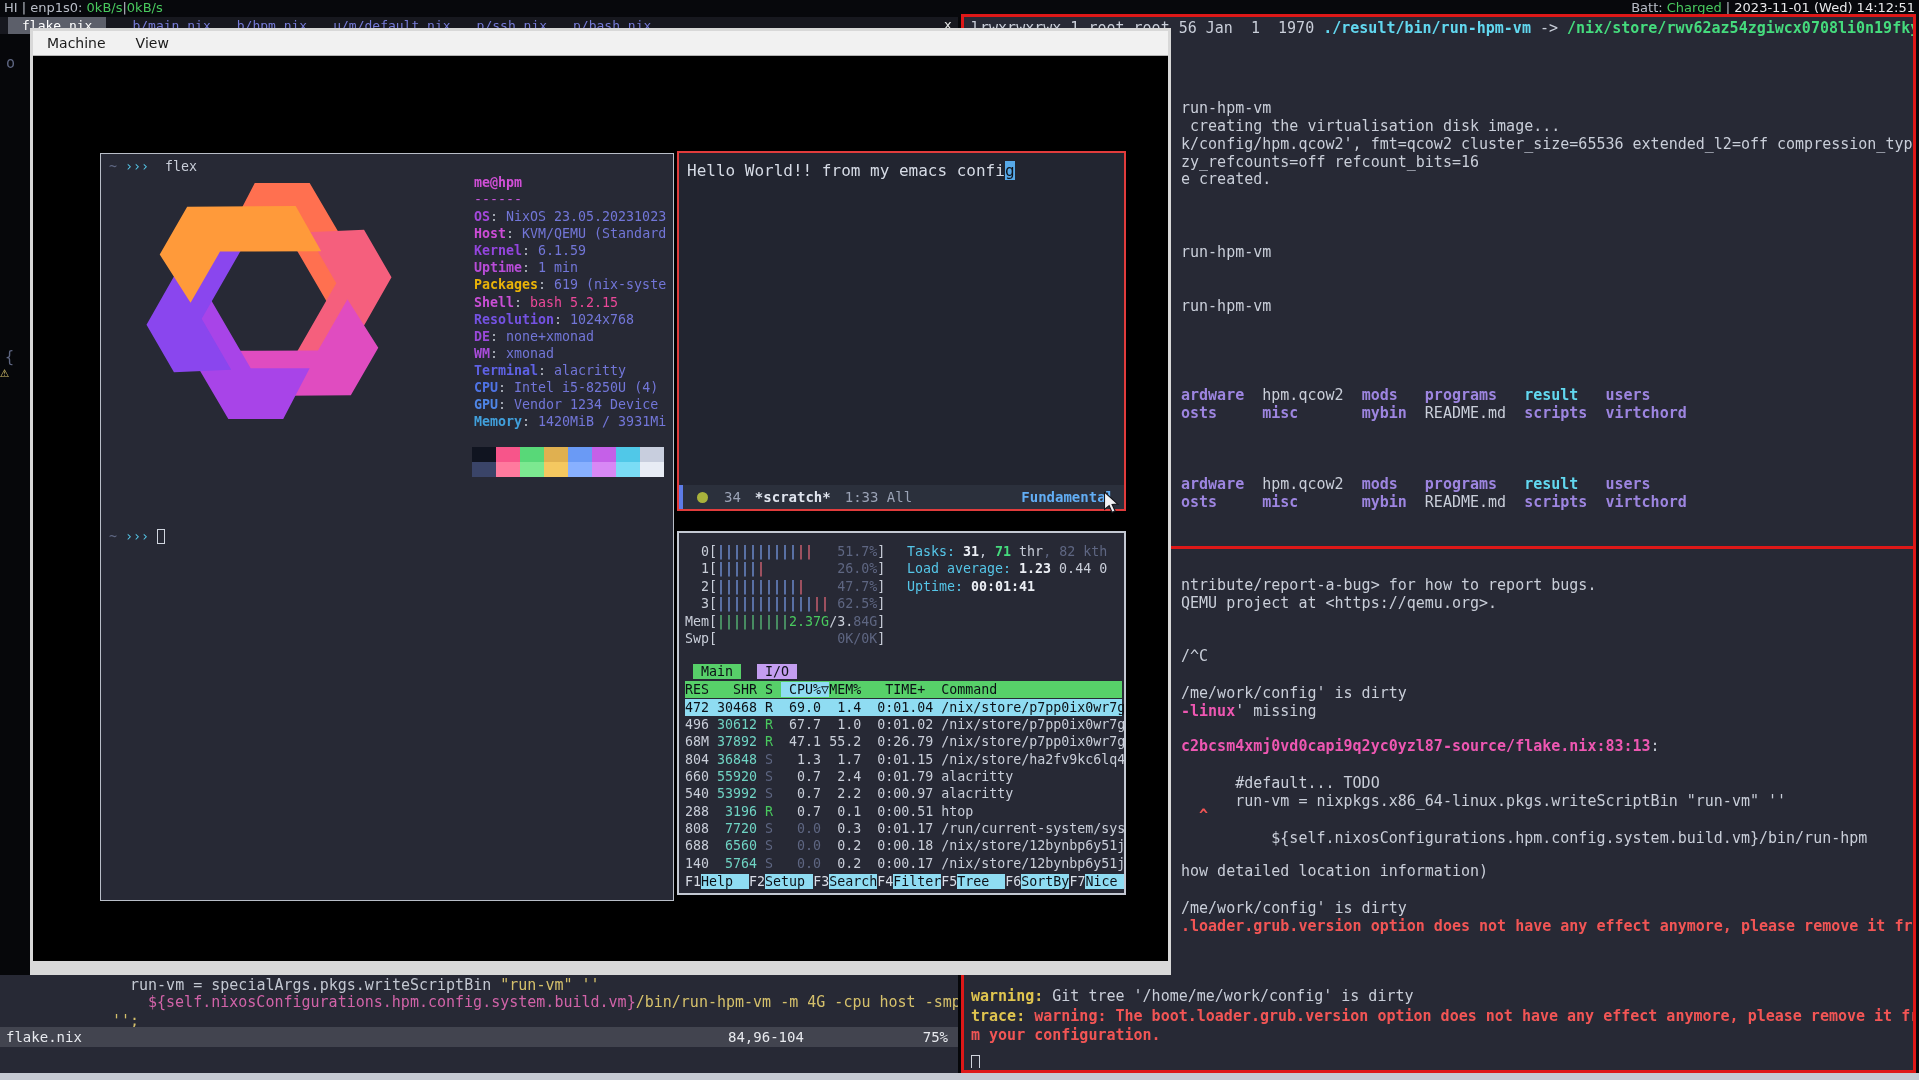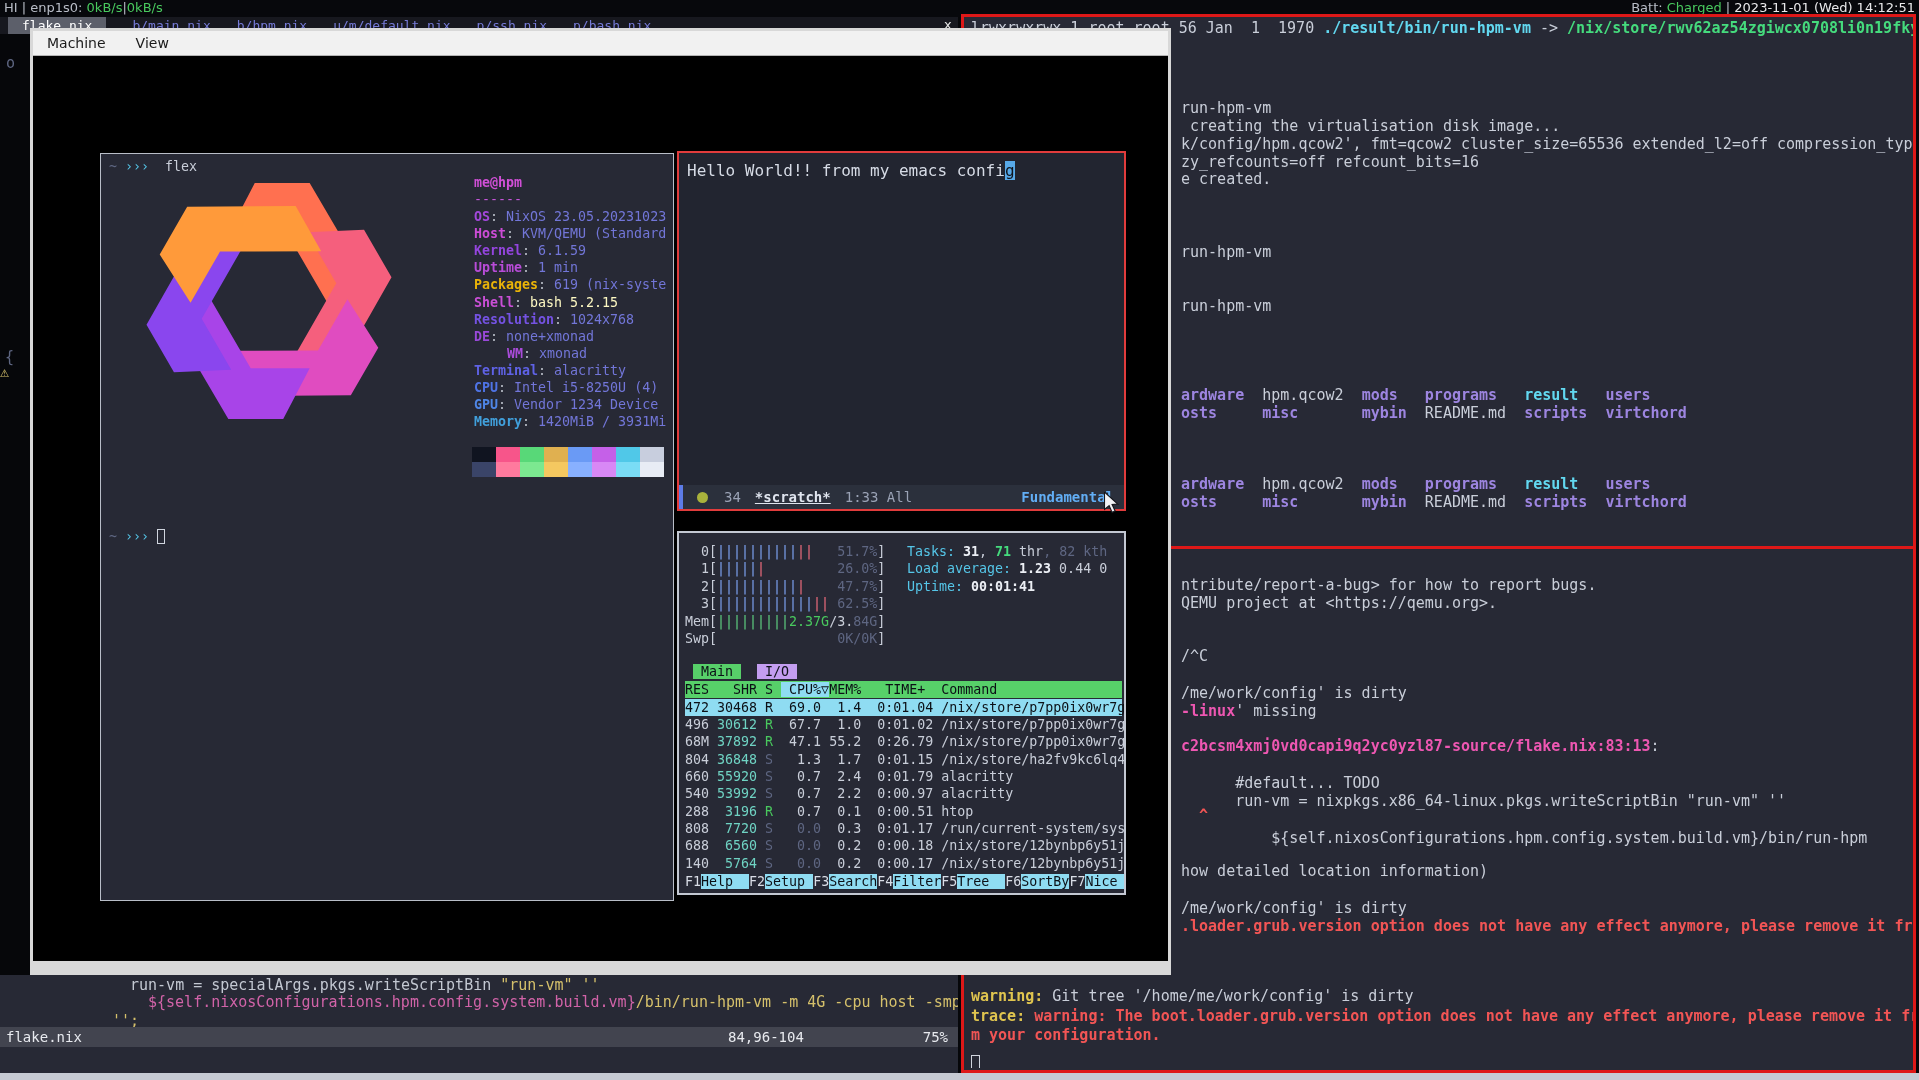--- a/index.html
+++ b/index.html
@@ -64,21 +64,21 @@
   #vm-emacs{left:644px;top:95px;width:449px;height:360px;background:#222530;border:2px solid #e13c3c;box-sizing:border-box;}
   #vm-htop{left:644px;top:475px;width:449px;height:364px;background:#272935;border:2px solid #c3c8d2;box-sizing:border-box;}
   #nix-logo{position:absolute;left:38px;top:25px;}
   #palette{position:absolute;left:371px;top:293px;line-height:0;}
   .swrow{height:15px;}
   .sw{width:24px;height:15px;display:inline-block;}
   
   #em-modeline{position:absolute;left:0;bottom:0;width:100%;height:24px;background:#2b303c;display:flex;align-items:center;font:14px "DejaVu Sans Mono",monospace;color:#9aa2b5;}
   #em-accent{width:4px;height:24px;background:#5d7ce8;margin-right:14px;}
   .dot{width:11px;height:11px;border-radius:50%;background:#a9b23c;margin-right:16px;}
-  #em-buf{color:#dfe4ee;font-weight:bold;margin:0 14px;text-decoration:underline;}
+  #em-buf{color:#dfe4ee;font-weight:bold;margin:0 14px;}
   #em-mode{margin-left:auto;margin-right:10px;color:#62aef5;font-weight:bold;}
   
   #mouse{left:1104px;top:492px;z-index:60;}
 </style>
 </head>
 <body>
 
 <div id="screen">
 
   <div id="topbar" class="abs sans lines">
@@ -165,24 +165,24 @@
       <div id="vm-term" class="abs vmfont">
         <div class="lines" style="left:0;top:0;right:0;bottom:0;">
             <div class="tl" style="left: 8px; top: 4px;"><span class="s-d">~ </span><span class="s-c">›››</span><span class="s-w">  flex</span></div>
             <div class="tl" style="left: 373px; top: 20px;"><span class="s-bo" style="color: rgb(208, 79, 214);">me@hpm</span></div>
             <div class="tl" style="left: 373px; top: 37px;"><span style="color: rgb(196, 85, 216);">------</span></div>
             <div class="tl" style="left: 373px; top: 54px;"><span class="s-bo" style="color: rgb(163, 72, 220);">OS</span><span class="s-xg">: </span><span style="color: rgb(114, 118, 216);">NixOS 23.05.20231023</span></div>
             <div class="tl" style="left: 373px; top: 71px;"><span class="s-bo" style="color: rgb(204, 76, 214);">Host</span><span class="s-xg">: </span><span style="color: rgb(114, 118, 216);">KVM/QEMU (Standard</span></div>
             <div class="tl" style="left: 373px; top: 88px;"><span class="s-bo" style="color: rgb(148, 69, 222);">Kernel</span><span class="s-xg">: </span><span style="color: rgb(114, 118, 216);">6.1.59</span></div>
             <div class="tl" style="left: 373px; top: 105px;"><span class="s-bo" style="color: rgb(184, 76, 216);">Uptime</span><span class="s-xg">: </span><span style="color: rgb(114, 118, 216);">1 min</span></div>
             <div class="tl" style="left: 373px; top: 122px;"><span class="s-bo" style="color: #eab308;">Packages</span><span class="s-xg">: </span><span style="color: rgb(114, 118, 216);">619 (nix-syste</span></div>
-            <div class="tl" style="left: 373px; top: 140px;"><span class="s-bo" style="color: rgb(201, 79, 214);">Shell</span><span class="s-xg">: </span><span style="color: #fef9c3;">bash 5.2.15</span></div>
+            <div class="tl" style="left: 373px; top: 140px;"><span class="s-bo" style="color: rgb(201, 79, 214);">Shell</span><span class="s-xg">: </span><span style="color: #ec4899;">bash 5.2.15</span></div>
             <div class="tl" style="left: 373px; top: 157px;"><span class="s-bo" style="color: rgb(116, 82, 226);">Resolution</span><span class="s-xg">: </span><span style="color: rgb(114, 118, 216);">1024x768</span></div>
             <div class="tl" style="left: 373px; top: 174px;"><span class="s-bo" style="color: rgb(154, 73, 218);">DE</span><span class="s-xg">: </span><span style="color: rgb(114, 118, 216);">none+xmonad</span></div>
-            <div class="tl" style="left: 373px; top: 191px;"><span class="s-bo" style="color: rgb(169, 76, 218); margin-left: 33px;">WM</span><span class="s-xg">: </span><span style="color: rgb(114, 118, 216);">xmonad</span></div>
+            <div class="tl" style="left: 373px; top: 191px;"><span class="s-bo" style="color: rgb(169, 76, 218);">WM</span><span class="s-xg">: </span><span style="color: rgb(114, 118, 216);">xmonad</span></div>
             <div class="tl" style="left: 373px; top: 208px;"><span class="s-bo" style="color: rgb(95, 98, 230);">Terminal</span><span class="s-xg">: </span><span style="color: rgb(114, 118, 216);">alacritty</span></div>
             <div class="tl" style="left: 373px; top: 225px;"><span class="s-bo" style="color: rgb(79, 116, 230);">CPU</span><span class="s-xg">: </span><span style="color: rgb(114, 118, 216); margin-top: 28px;">Intel i5-8250U (4)</span></div>
             <div class="tl" style="left: 373px; top: 242px;"><span class="s-bo" style="color: rgb(79, 134, 230);">GPU</span><span class="s-xg">: </span><span style="color: rgb(114, 118, 216);">Vendor 1234 Device</span></div>
             <div class="tl" style="left: 373px; top: 259px;"><span class="s-bo" style="color: rgb(65, 160, 220);">Memory</span><span class="s-xg">: </span><span style="color: rgb(114, 118, 216);">1420MiB / 3931Mi</span></div>
             <div class="tl" style="left: 8px; top: 374px;"><span class="s-d">~ </span><span class="s-c">›››</span><span class="s-w"> </span><span class="s-hcur"> </span></div>
           </div>
         <svg id="nix-logo" width="260" height="240" viewBox="-62 -60 124 118" xmlns="http://www.w3.org/2000/svg">
           <g>
             <path d="M -7,-58 L 20,-58 L 47,-12 L 34,10 L 9,-33 L -20,-33 Z" fill="#ff7050"></path>
             <path d="M -7,-58 L 20,-58 L 47,-12 L 34,10 L 9,-33 L -20,-33 Z" transform="rotate(60)" fill="#f55f7d"></path>

